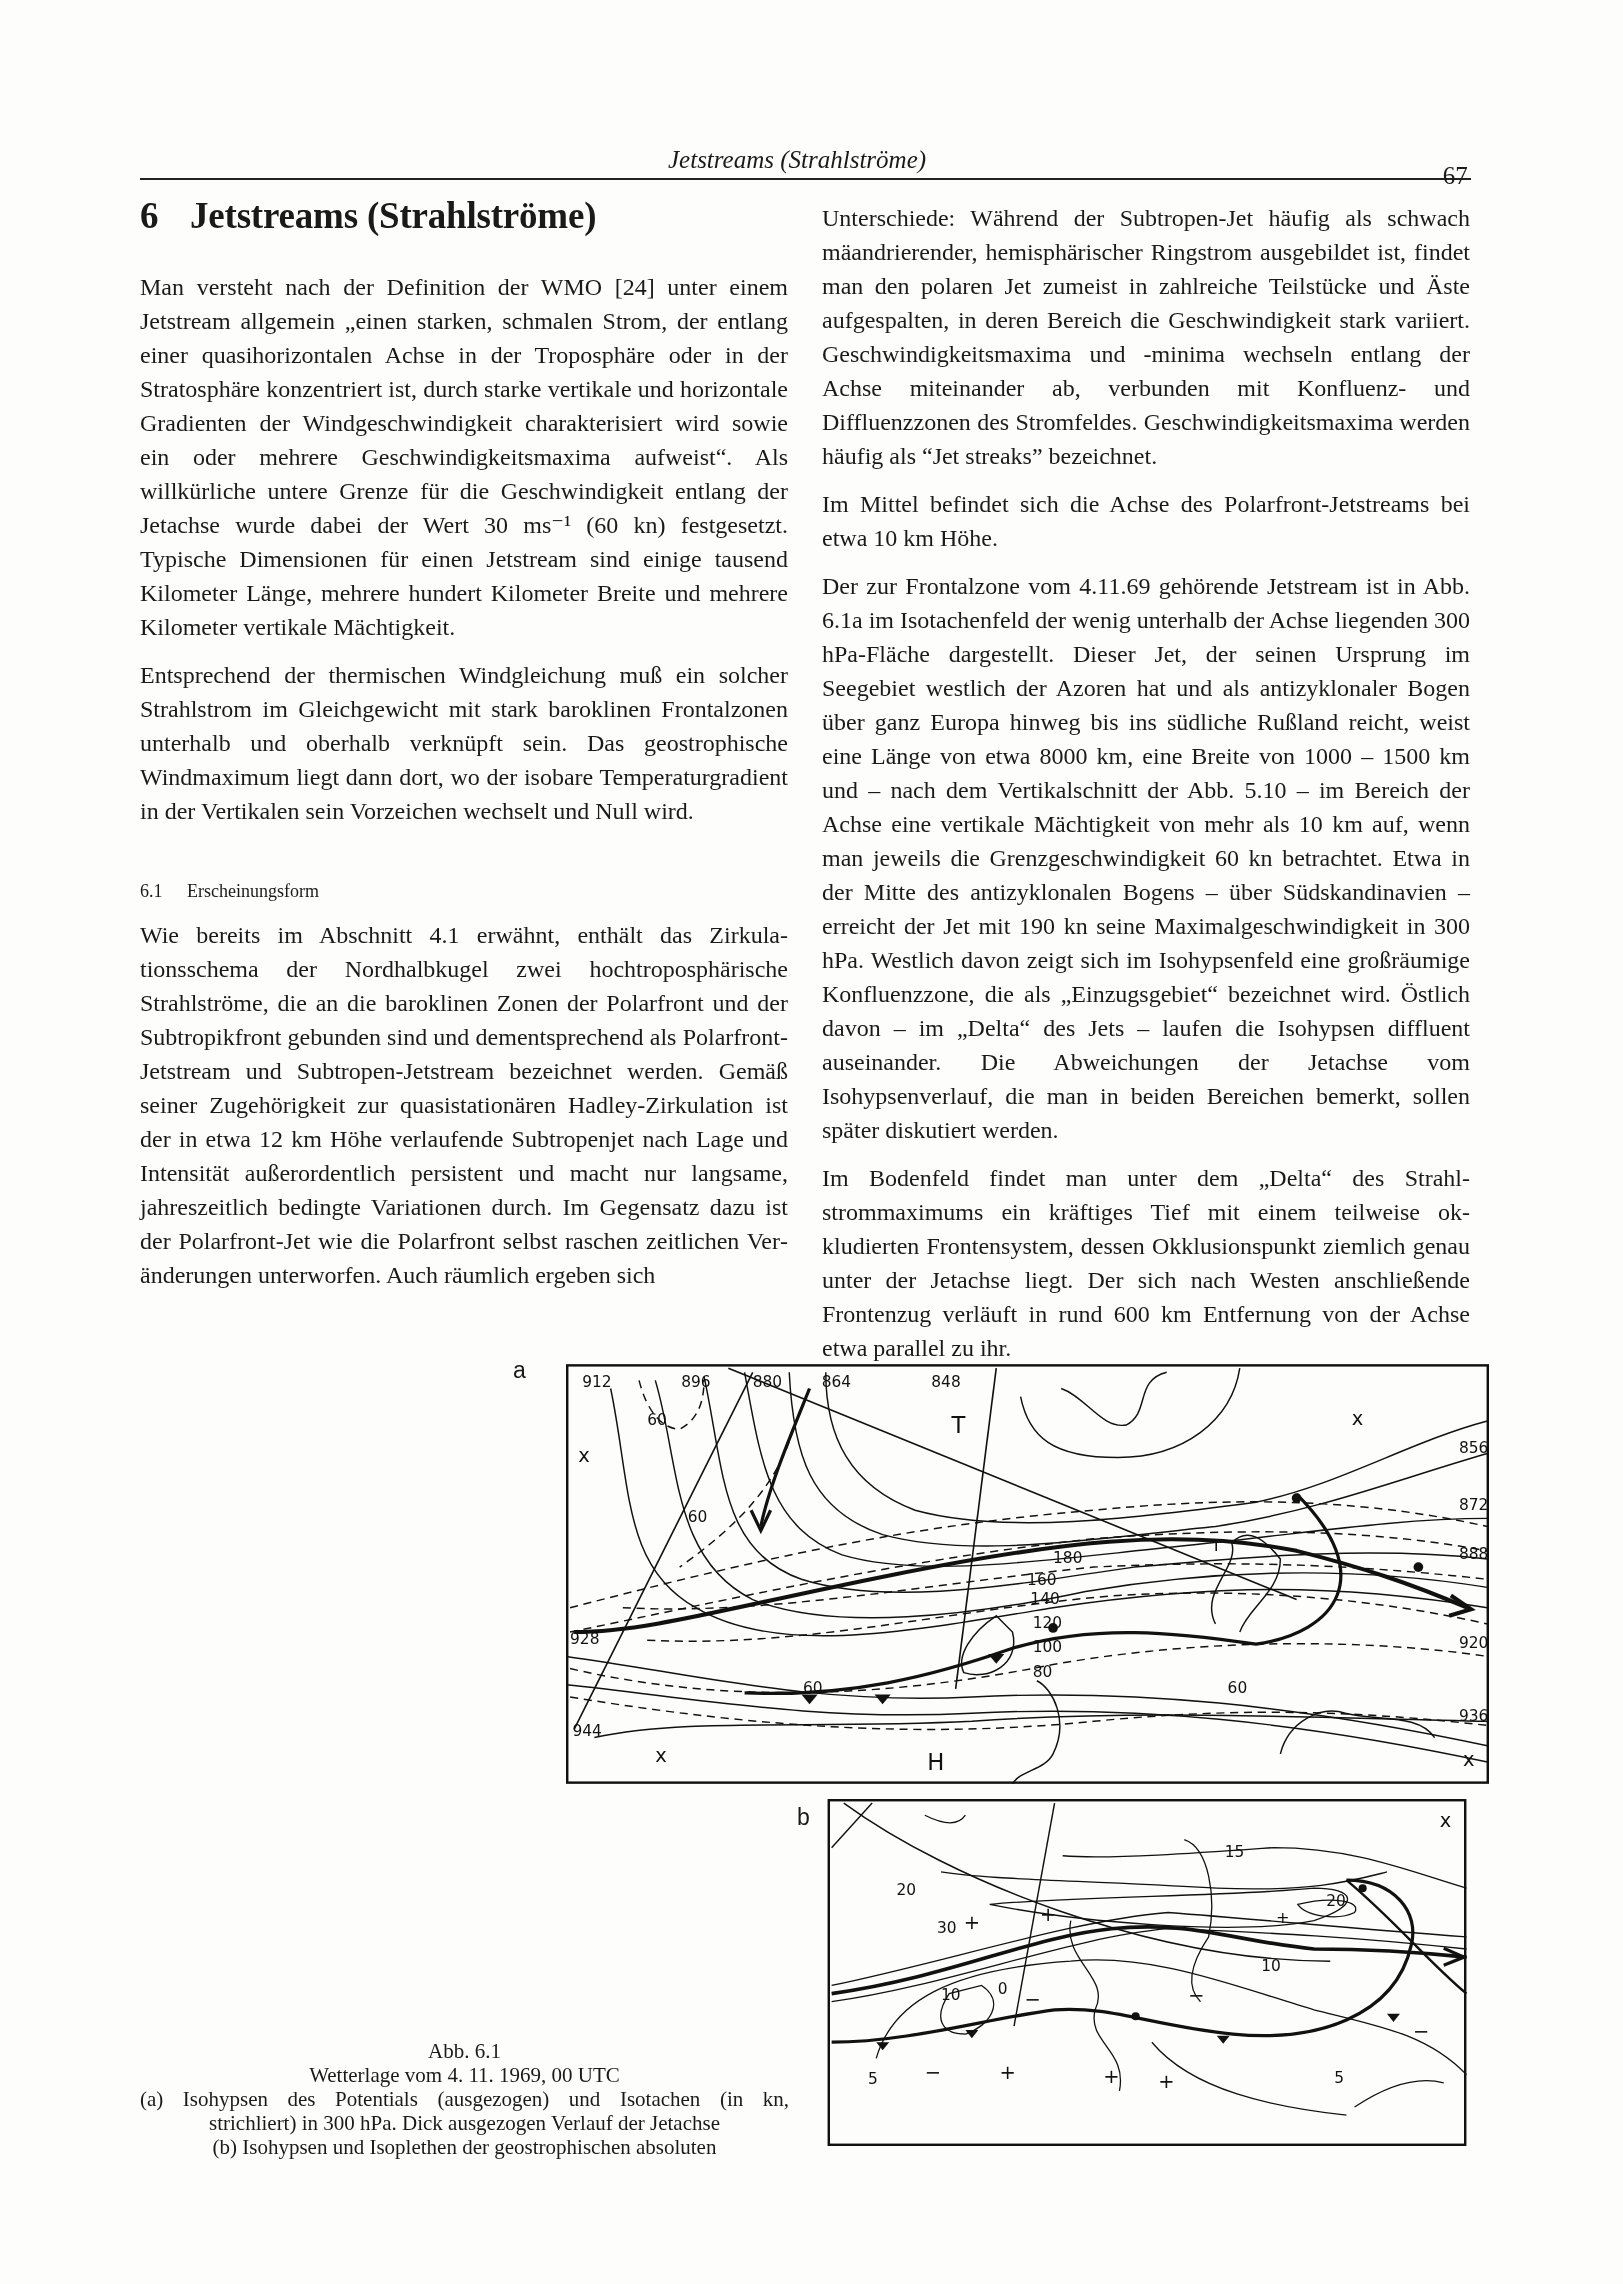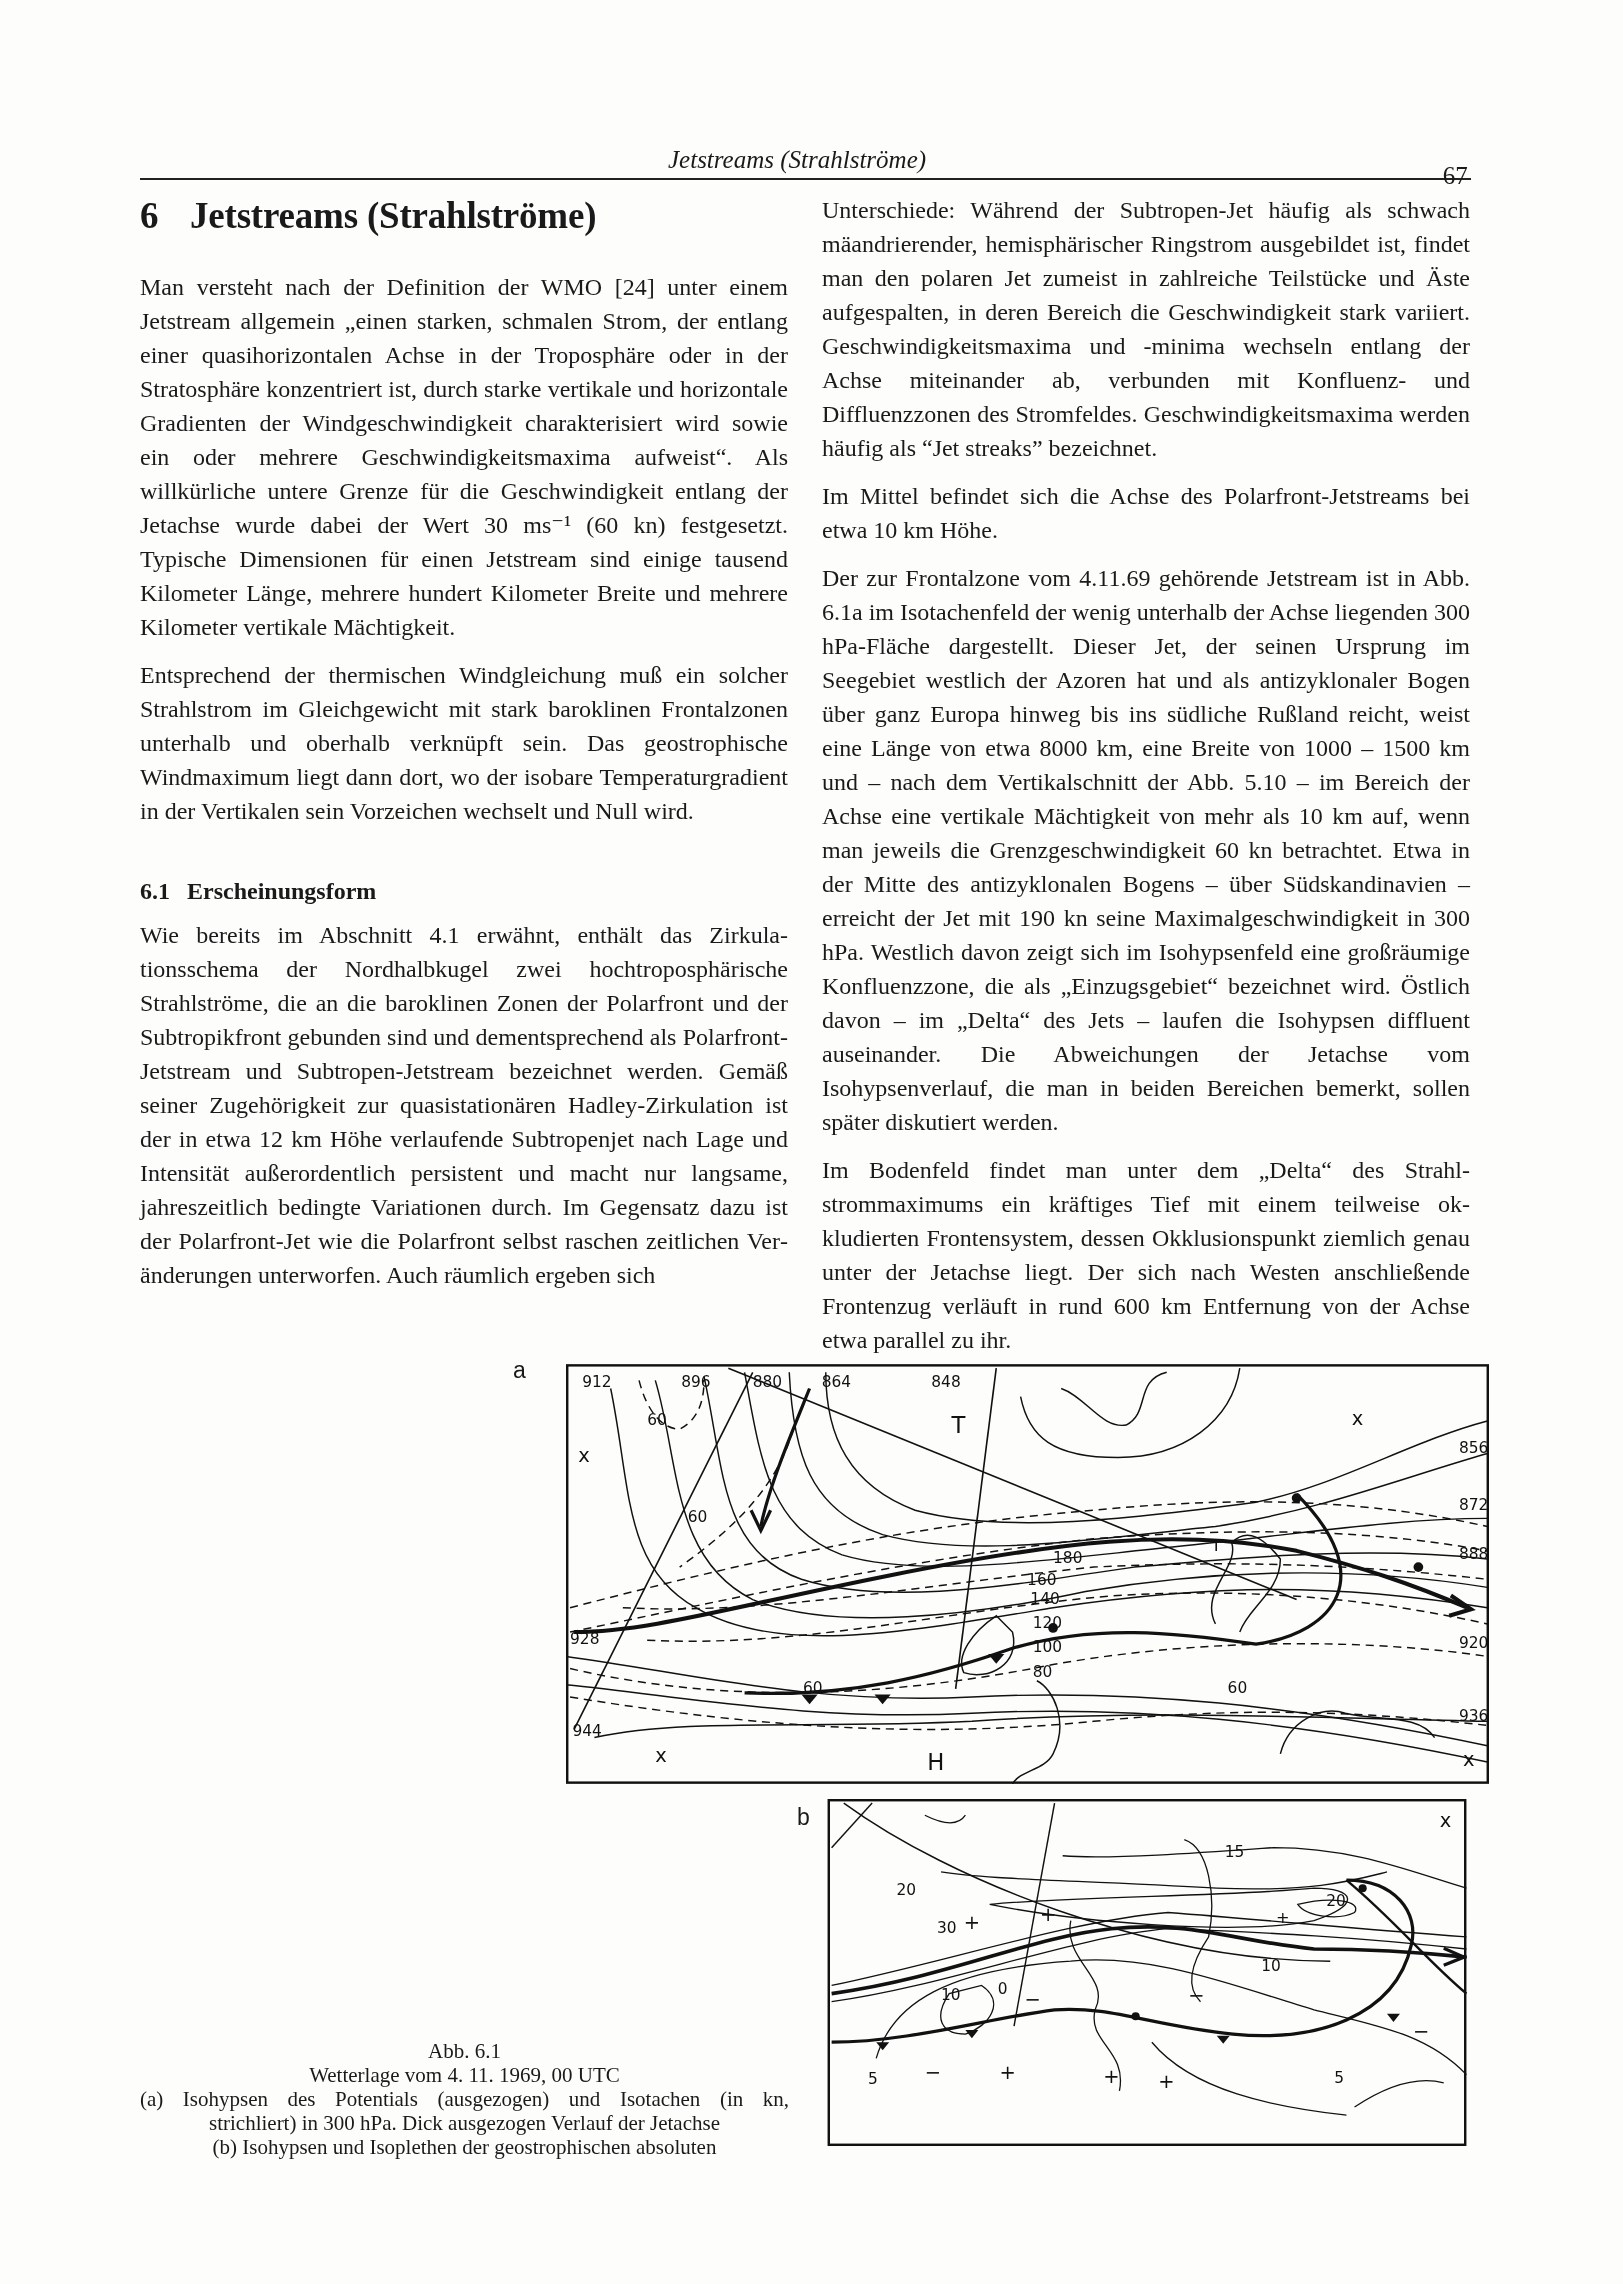--- a/index.html
+++ b/index.html
@@ -6,23 +6,23 @@
   body { width:1623px; height:2284px; position:relative; overflow:hidden;
          font-family:"Liberation Serif","DejaVu Serif",serif; color:#1a1a1a; }
   .running-head { position:absolute; left:140px; top:144px; width:1331px; height:34px; border-bottom:2px solid #222; }
   .running-title { position:absolute; left:528px; top:1.6px; font-style:italic; font-size:25px; }
   .page-number { position:absolute; right:3.2px; top:18px; font-size:25px; }
   .col { position:absolute; top:193px; width:648px; font-size:24px; line-height:34px; text-align:justify; }
   .col-left { left:140px; }
   .col-right { left:822px; }
   h1 { font-size:37px; font-weight:bold; margin:0 0 32px 0; line-height:45px; letter-spacing:-0.2px; }
   h1 .num { display:inline-block; width:50px; }
-  h2 { font-size:24px; font-weight:bold; margin:47px 0 11.4px 0; line-height:32px; }
+  h2 { font-size:18px; font-weight:normal; margin:47px 0 11.4px 0; line-height:32px; }
   h2 .num { display:inline-block; width:47px; }
-  p { margin:0 0 14px 0; hyphens:manual; }
+  p { margin:8px 0 14px 0; hyphens:manual; }
   .fig-label { position:absolute; font-family:"Liberation Sans","DejaVu Sans",sans-serif; font-size:23px; }
   .map { position:absolute; background:#fdfdfb; }
   .map svg { display:block; }
   .caption { position:absolute; left:140px; top:2039px; width:649px; text-align:center; font-size:21px; line-height:24px; }
   .caption .cline { display:block; }
   .map-text { font-family:"DejaVu Sans","Liberation Sans",sans-serif; font-size:19px; fill:#111; }
 </style>
 </head>
 <body>
 

